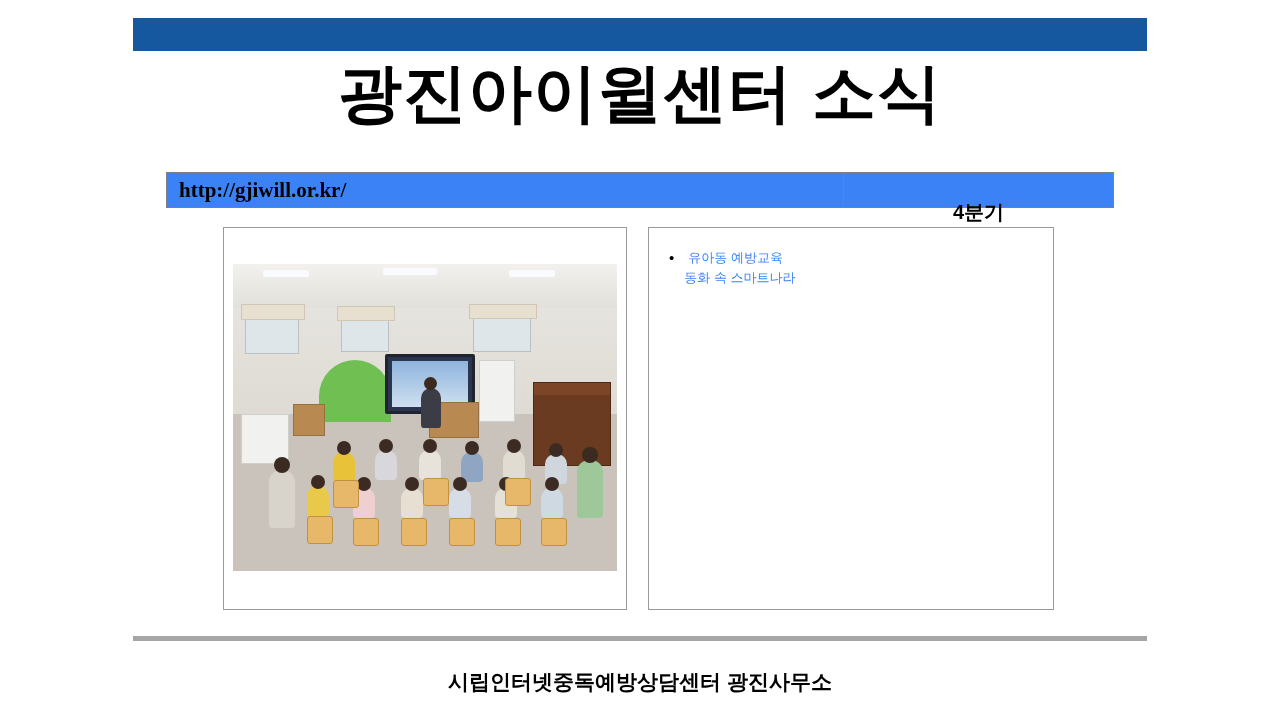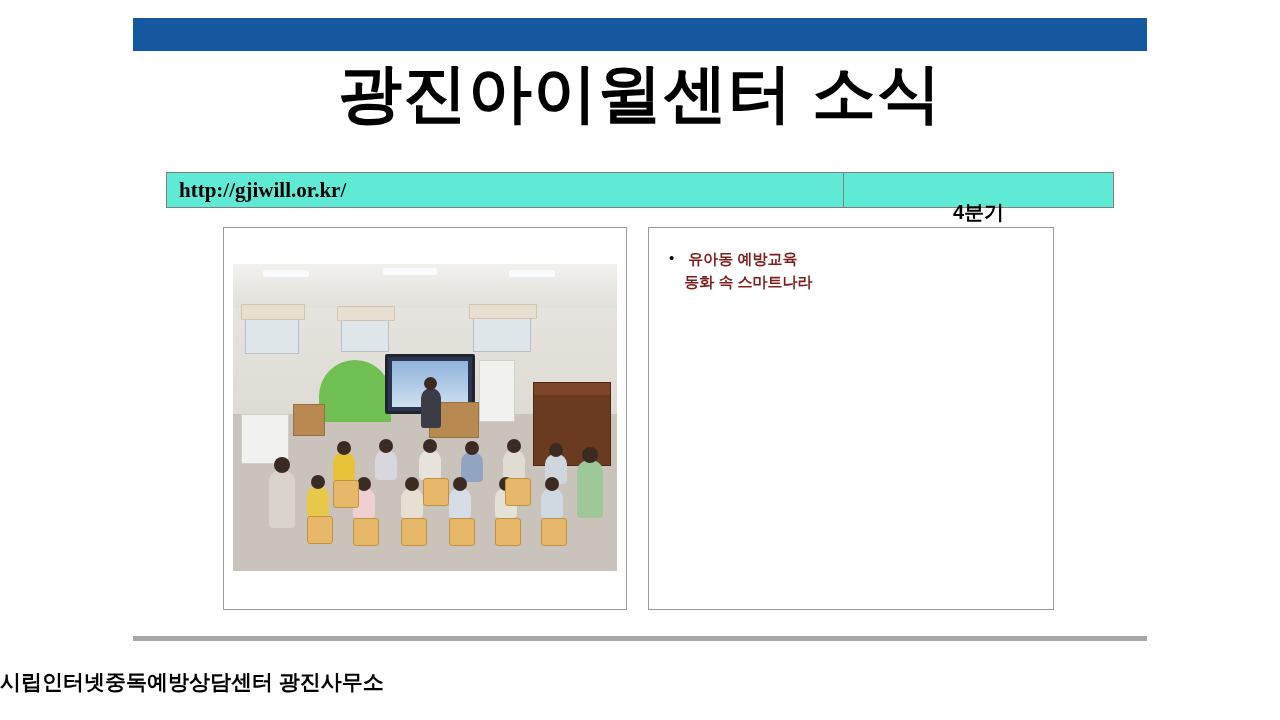--- a/index.html
+++ b/index.html
@@ -49,21 +49,21 @@
   
   .info-bar {
     position: absolute;
     left: 166px;
     top: 172px;
     width: 948px;
     height: 36px;
     display: flex;
     border: 1px solid #808080;
     box-sizing: border-box;
-    background: #5eead4;
+    background: #3b82f6;
   }
   .info-url {
     flex: 0 0 677px;
     border-right: 1px solid #808080;
     display: flex;
     align-items: center;
     padding-left: 12px;
     font-size: 21px;
     font-weight: bold;
     color: #000000;
@@ -179,24 +179,24 @@
     align-items: flex-start;
     gap: 8px;
     margin: 2px 0 0 4px;
   }
   .bullet-dot {
     font-size: 15px;
     line-height: 20px;
     color: #000;
   }
   .bullet-lines {
-    font-size: 15px;
-    font-weight: bold;
+    font-size: 13px;
+    font-weight: normal;
     line-height: 1.5;
-    color: #7f1d1d;
+    color: #3b82f6;
   }
   .bullet-l1 { padding-left: 6px; }
   .bullet-l2 { padding-left: 2px; }
 
   .body-para {
     font-size: 14.5px;
     line-height: 2.05;
     color: #000;
     text-align: justify;
     margin: 22px 2px 0 2px;
@@ -211,20 +211,21 @@
     top: 636px;
     width: 1014px;
     height: 5px;
     background: #a6a6a6;
   }
   .footer {
     position: absolute;
     left: 0;
     top: 668px;
     width: 1280px;
+    text-align: center;
     font-size: 21px;
     font-weight: bold;
     color: #000;
   }
 </style>
 </head>
 <body>
 
 <div class="page">
 

